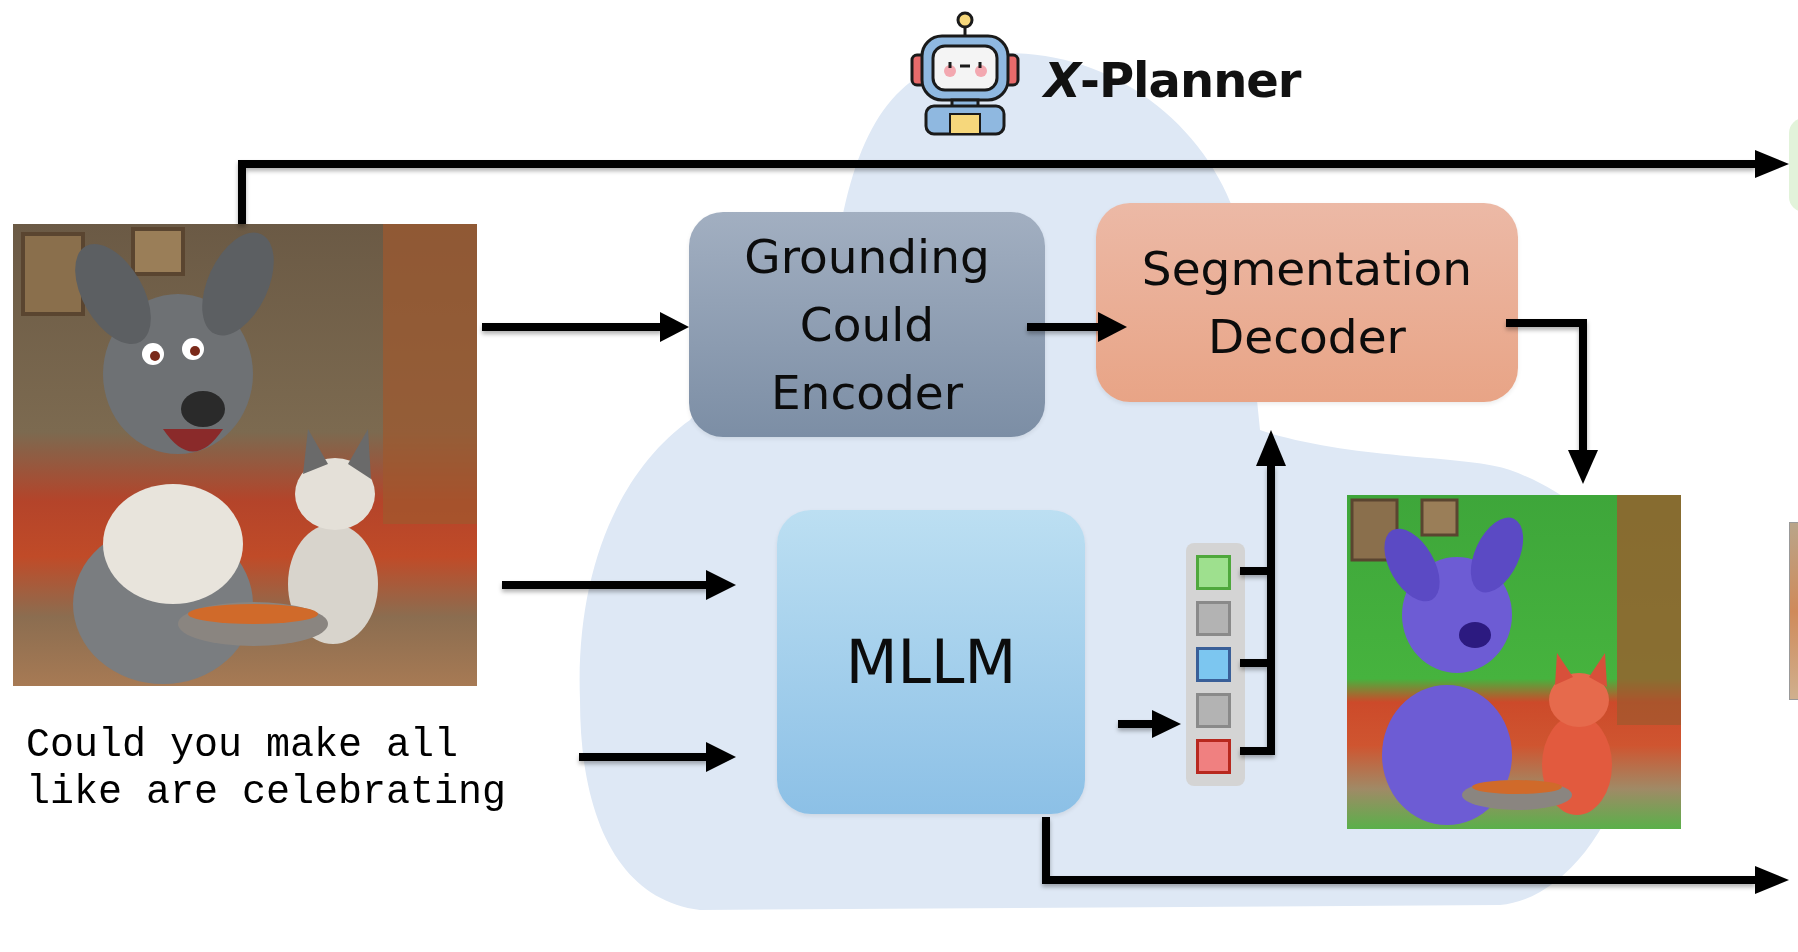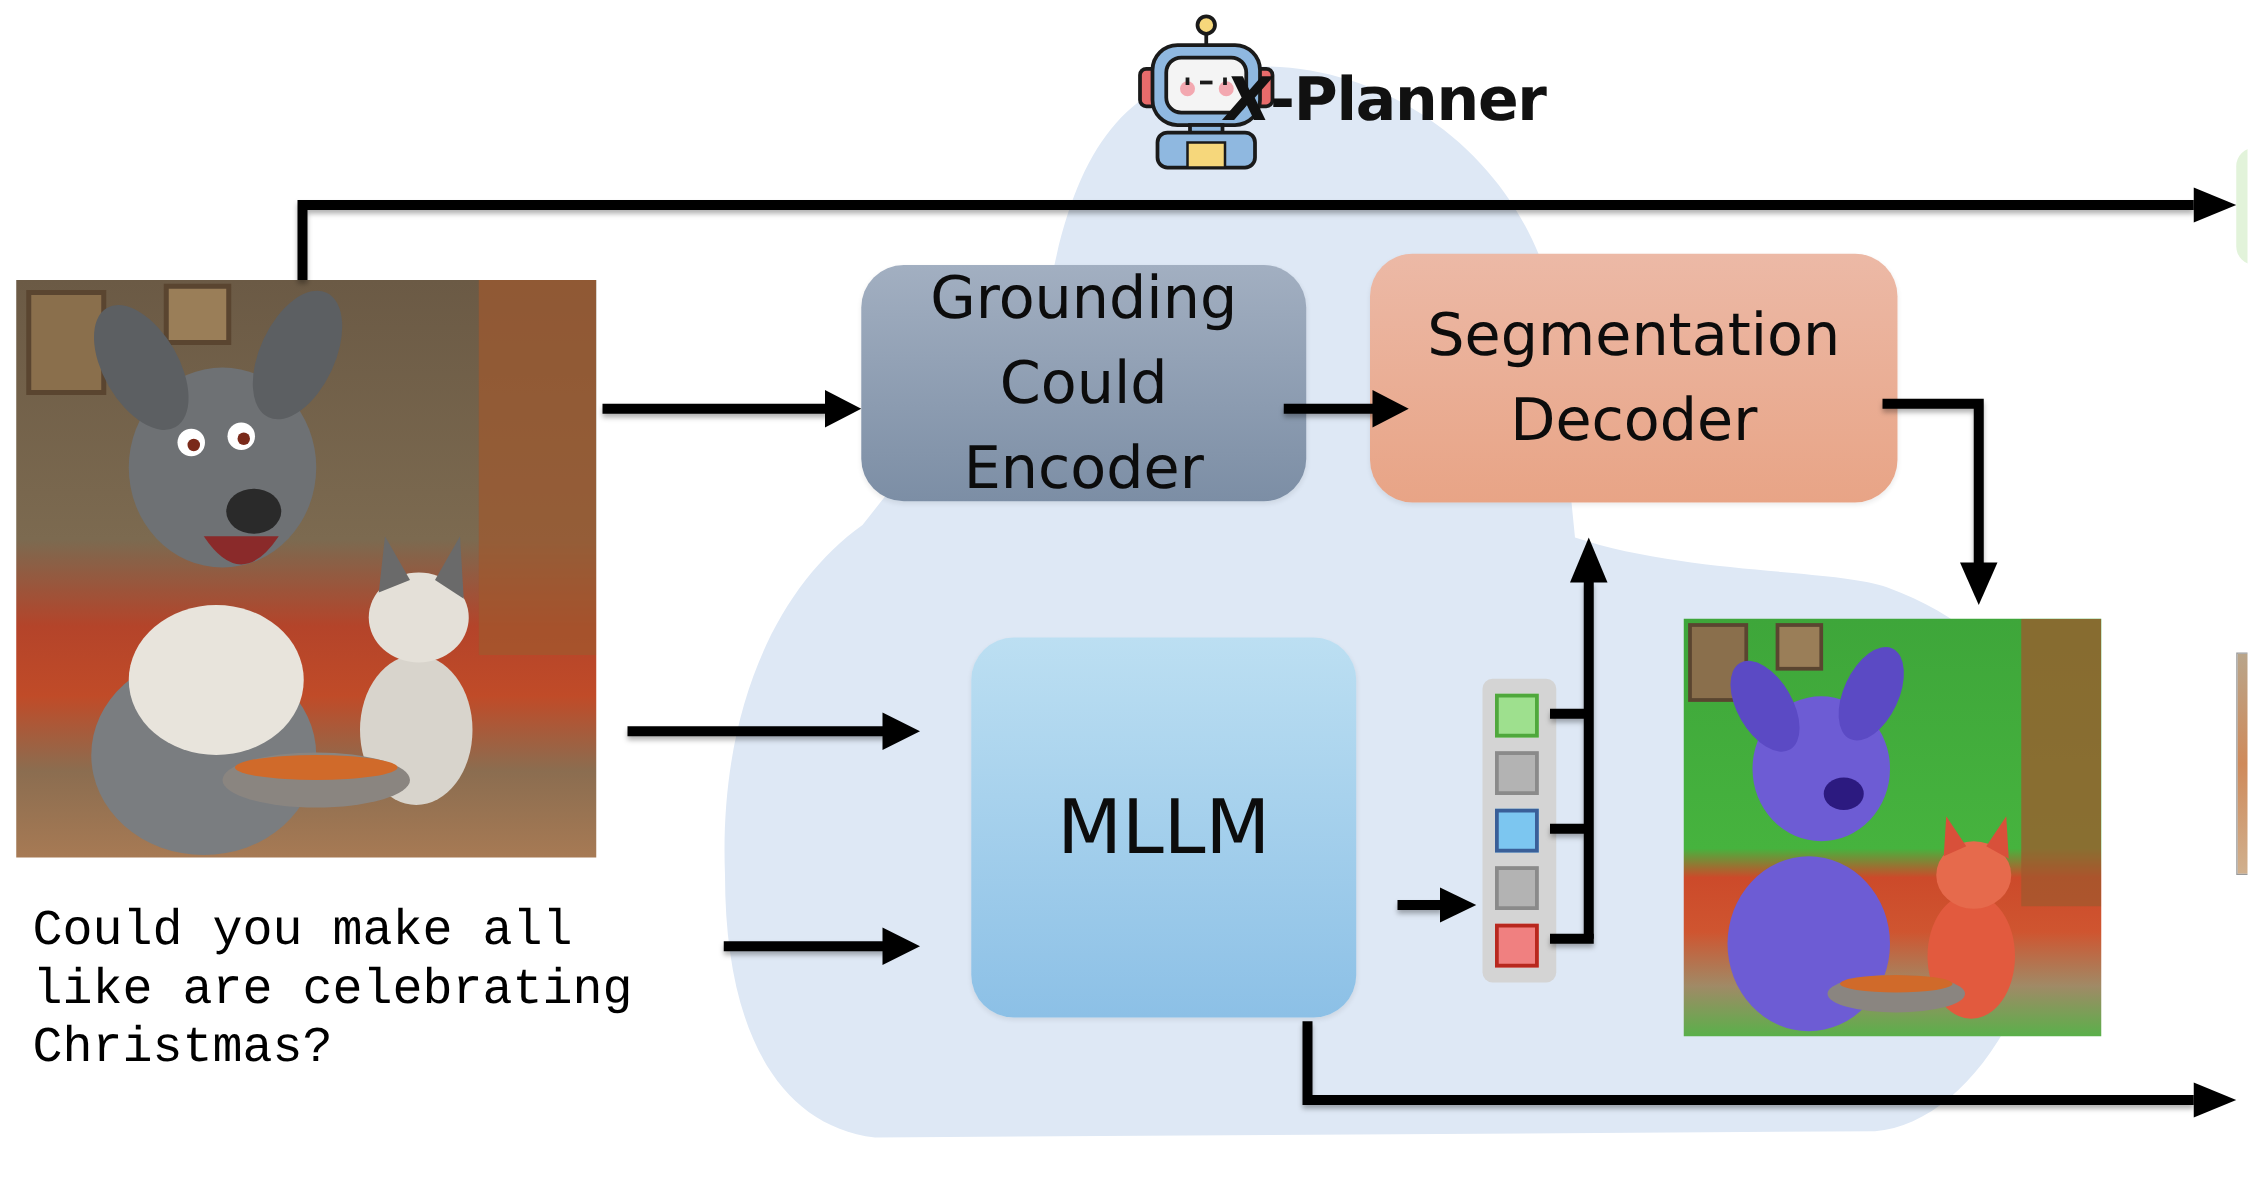--- a/index.html
+++ b/index.html
@@ -1,27 +1,27 @@
 <!DOCTYPE html>
 <html><head>
 <meta charset="utf-8">
 <style>
   html,body{margin:0;padding:0;background:#fff;}
   body{width:1798px;height:952px;position:relative;overflow:hidden;font-family:"DejaVu Sans",sans-serif;}
   .abs{position:absolute;}
   #blob{left:0;top:0;width:1798px;height:952px;}
   .box{position:absolute;border-radius:34px;display:flex;align-items:center;justify-content:center;text-align:center;color:#0c0c0c;font-family:"DejaVu Sans",sans-serif;box-shadow:0 2px 4px rgba(0,0,0,0.08);}
-  #grounding{left:689px;top:212px;width:356px;height:189px;background:linear-gradient(180deg,#a2afc1 0%,#7c8ea5 100%);font-size:47px;line-height:68px;}
+  #grounding{left:689px;top:212px;width:356px;height:225px;background:linear-gradient(180deg,#a2afc1 0%,#7c8ea5 100%);font-size:47px;line-height:68px;}
   #segdec{left:1096px;top:203px;width:422px;height:199px;background:linear-gradient(180deg,#ecb9a6 0%,#e8a486 100%);font-size:47px;line-height:68px;}
   #mllm{left:777px;top:510px;width:308px;height:304px;background:linear-gradient(180deg,#bcdff2 0%,#8cc0e6 100%);font-size:60px;}
   .photo{position:absolute;overflow:hidden;}
   #input-image{left:13px;top:224px;width:464px;height:462px;background:linear-gradient(180deg,#6b5a45 0%,#7c6a50 45%,#b4442a 60%,#c04b28 72%,#8b6d50 85%,#a77a54 100%);}
   #output-image{left:1347px;top:495px;width:334px;height:334px;background:linear-gradient(180deg,#3ea63a 0%,#46b33e 55%,#cc4a2a 62%,#cf5530 75%,#a08a66 88%,#5ab04a 100%);}
   #query{left:26px;top:722px;font-family:Liberation Mono, monospace;font-size:40px;line-height:47px;color:#000;white-space:pre;}
-  #title{left:980px;top:52px;font-family:"DejaVu Sans",sans-serif;font-weight:bold;font-size:48px;color:#111;letter-spacing:-1px;}
+  #title{left:1044px;top:52px;font-family:"DejaVu Sans",sans-serif;font-weight:bold;font-size:48px;color:#111;letter-spacing:-1px;}
   #title .x{font-style:italic;}
   #tokens{left:1186px;top:543px;width:59px;height:243px;background:#d4d4d4;border-radius:8px;}
   .tok{position:absolute;left:10px;width:35px;height:35px;border:3px solid;box-sizing:border-box;}
   #edge-green{left:1789px;top:118px;width:30px;height:94px;background:#e2f3da;border-radius:16px;}
   #edge-photo{left:1789px;top:522px;width:30px;height:176px;background:linear-gradient(180deg,#b9a58a,#cf8a5a,#d0b08e);border:1px solid #999;}
   svg{position:absolute;left:0;top:0;}
 </style>
 </head>
 <body>
 
@@ -71,21 +71,21 @@
     <path d="M 150 205 Q 180 250 210 205 Z" fill="#8a2a2a"></path>
     <ellipse cx="320" cy="360" rx="45" ry="60" fill="#d8d4cc"></ellipse>
     <ellipse cx="322" cy="270" rx="40" ry="36" fill="#e4e0d8"></ellipse>
     <polygon points="290,250 295,205 315,240" fill="#6a6a6a"></polygon>
     <polygon points="335,240 355,205 358,255" fill="#6a6a6a"></polygon>
     <ellipse cx="240" cy="400" rx="75" ry="22" fill="#8a8580"></ellipse>
     <ellipse cx="240" cy="390" rx="65" ry="10" fill="#d06a2a"></ellipse>
   </svg>
 </div>
 
-<div id="query" class="abs"><div>Could you make all</div><div>like are celebrating</div><div>Christmas?</div></div>
+<div id="query" class="abs"><div>Could you make all</div><div>like are celebrating</div></div>
 
 <div id="grounding" class="box">
   <div>
     <div>Grounding</div>
     <div>Could</div>
     <div>Encoder</div>
   </div>
 </div>
 <div id="segdec" class="box">
   <div>

